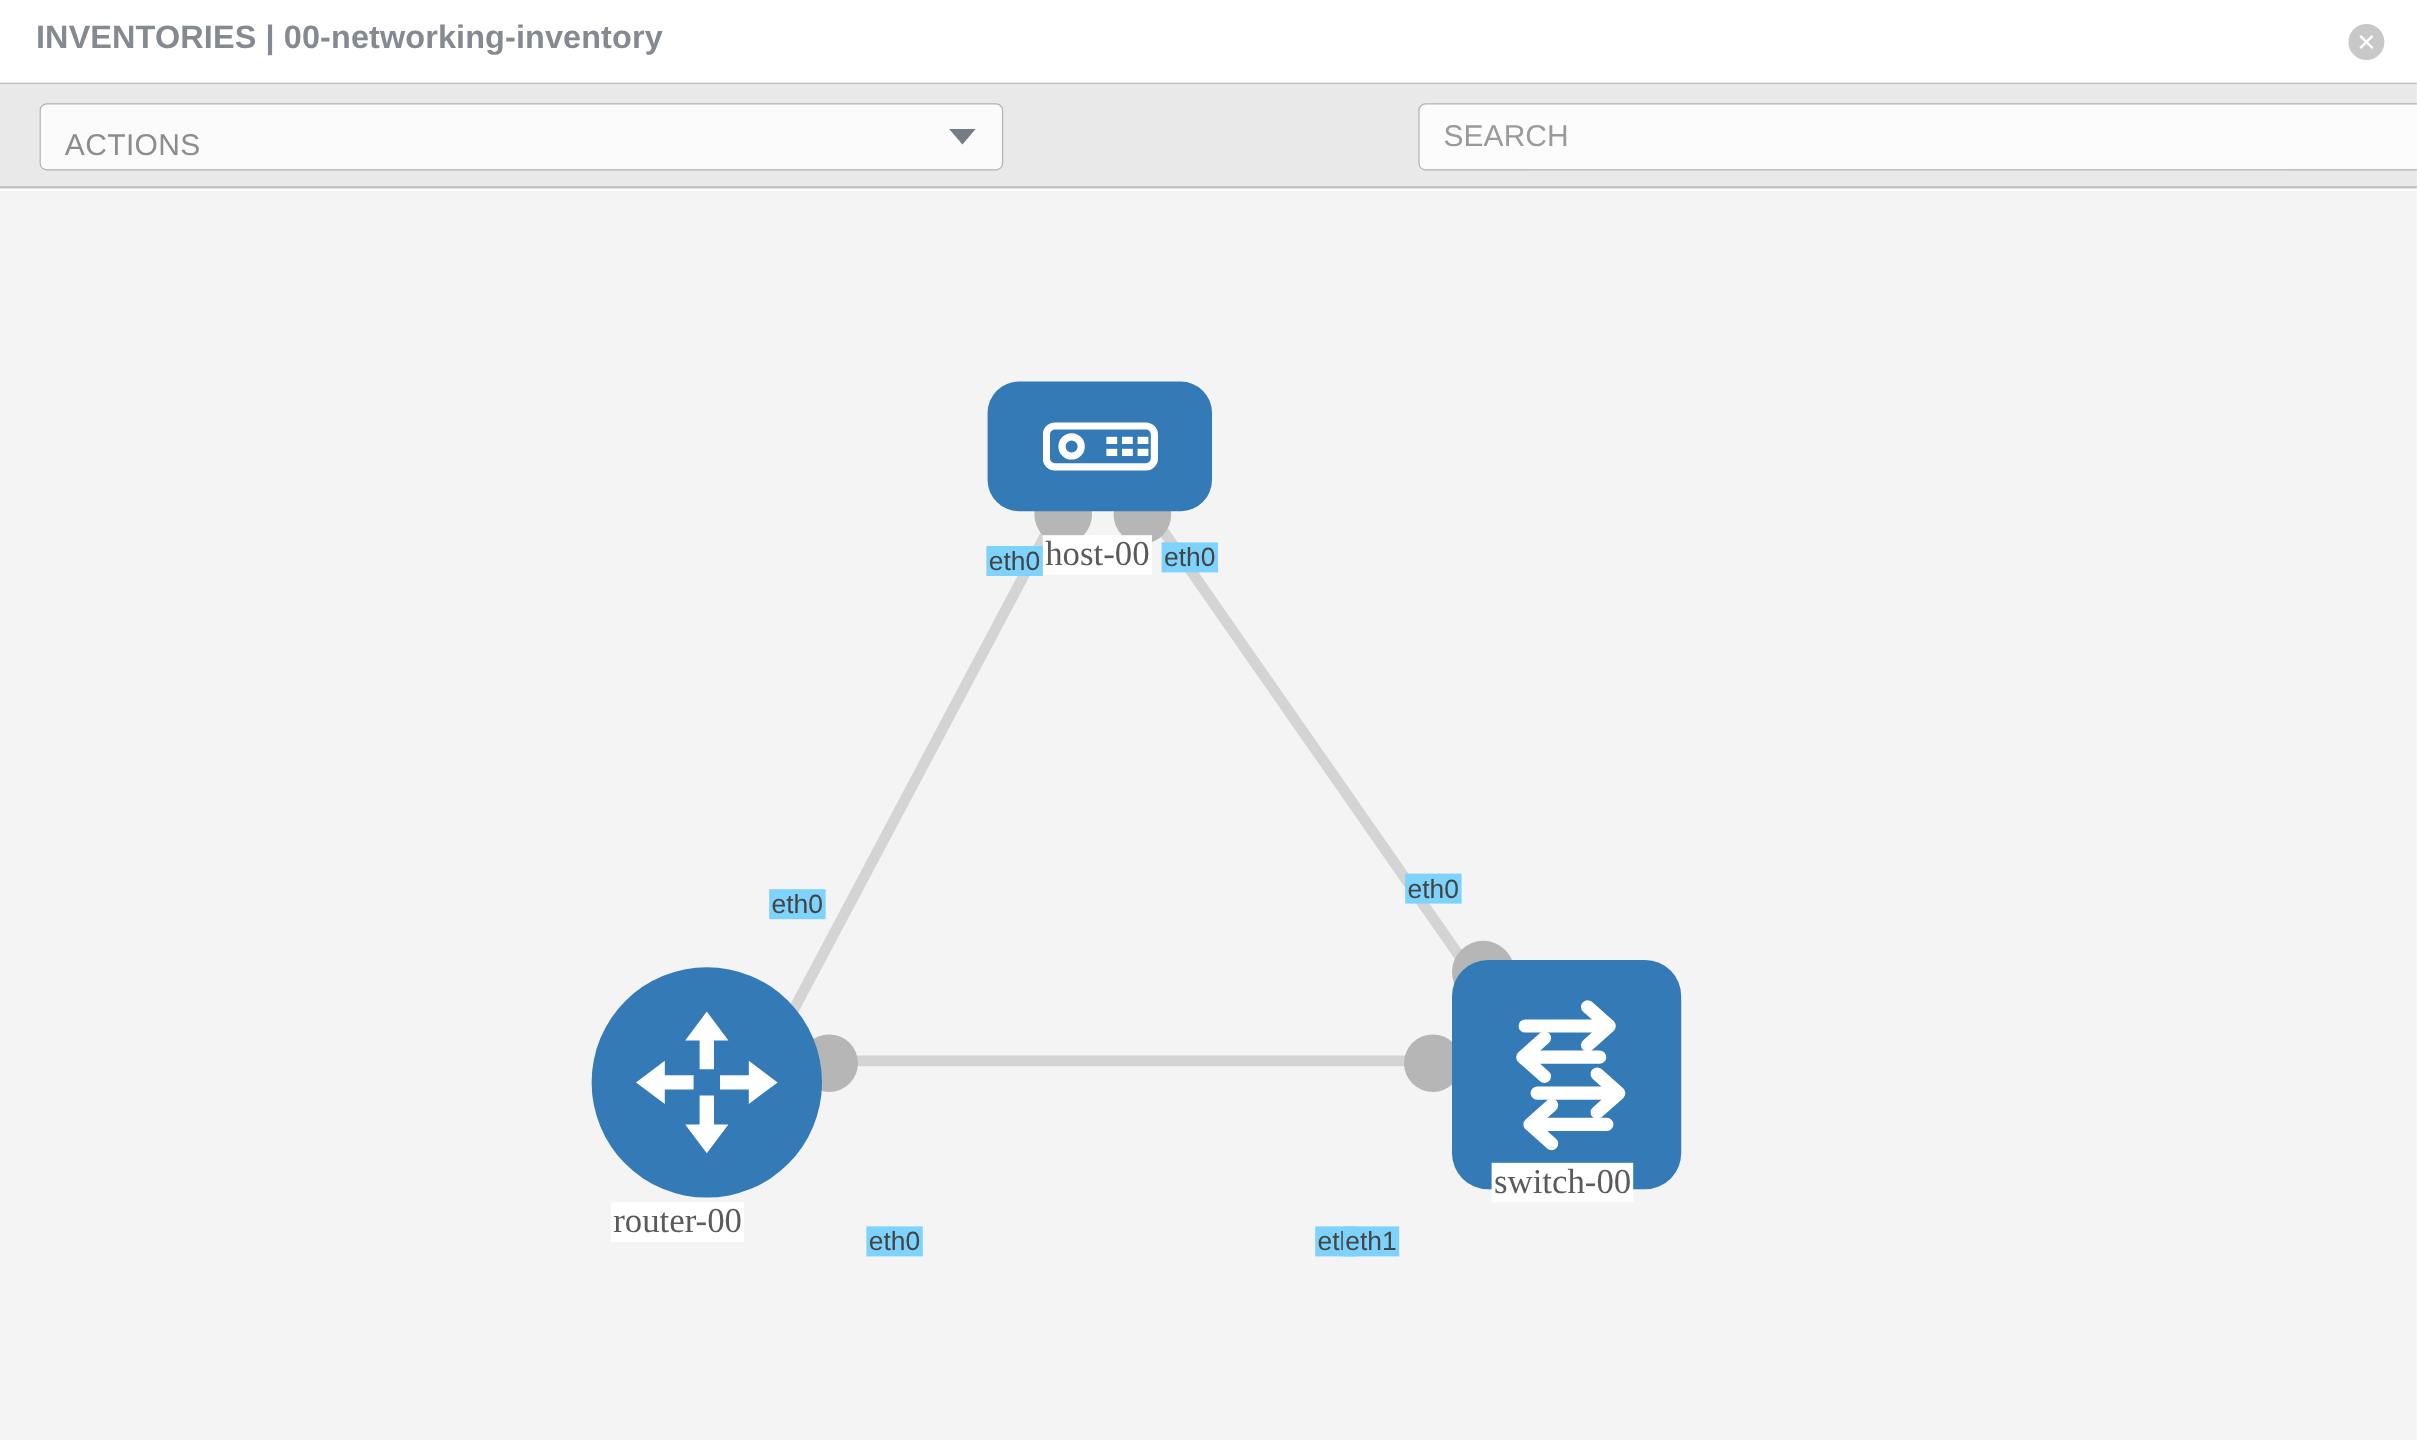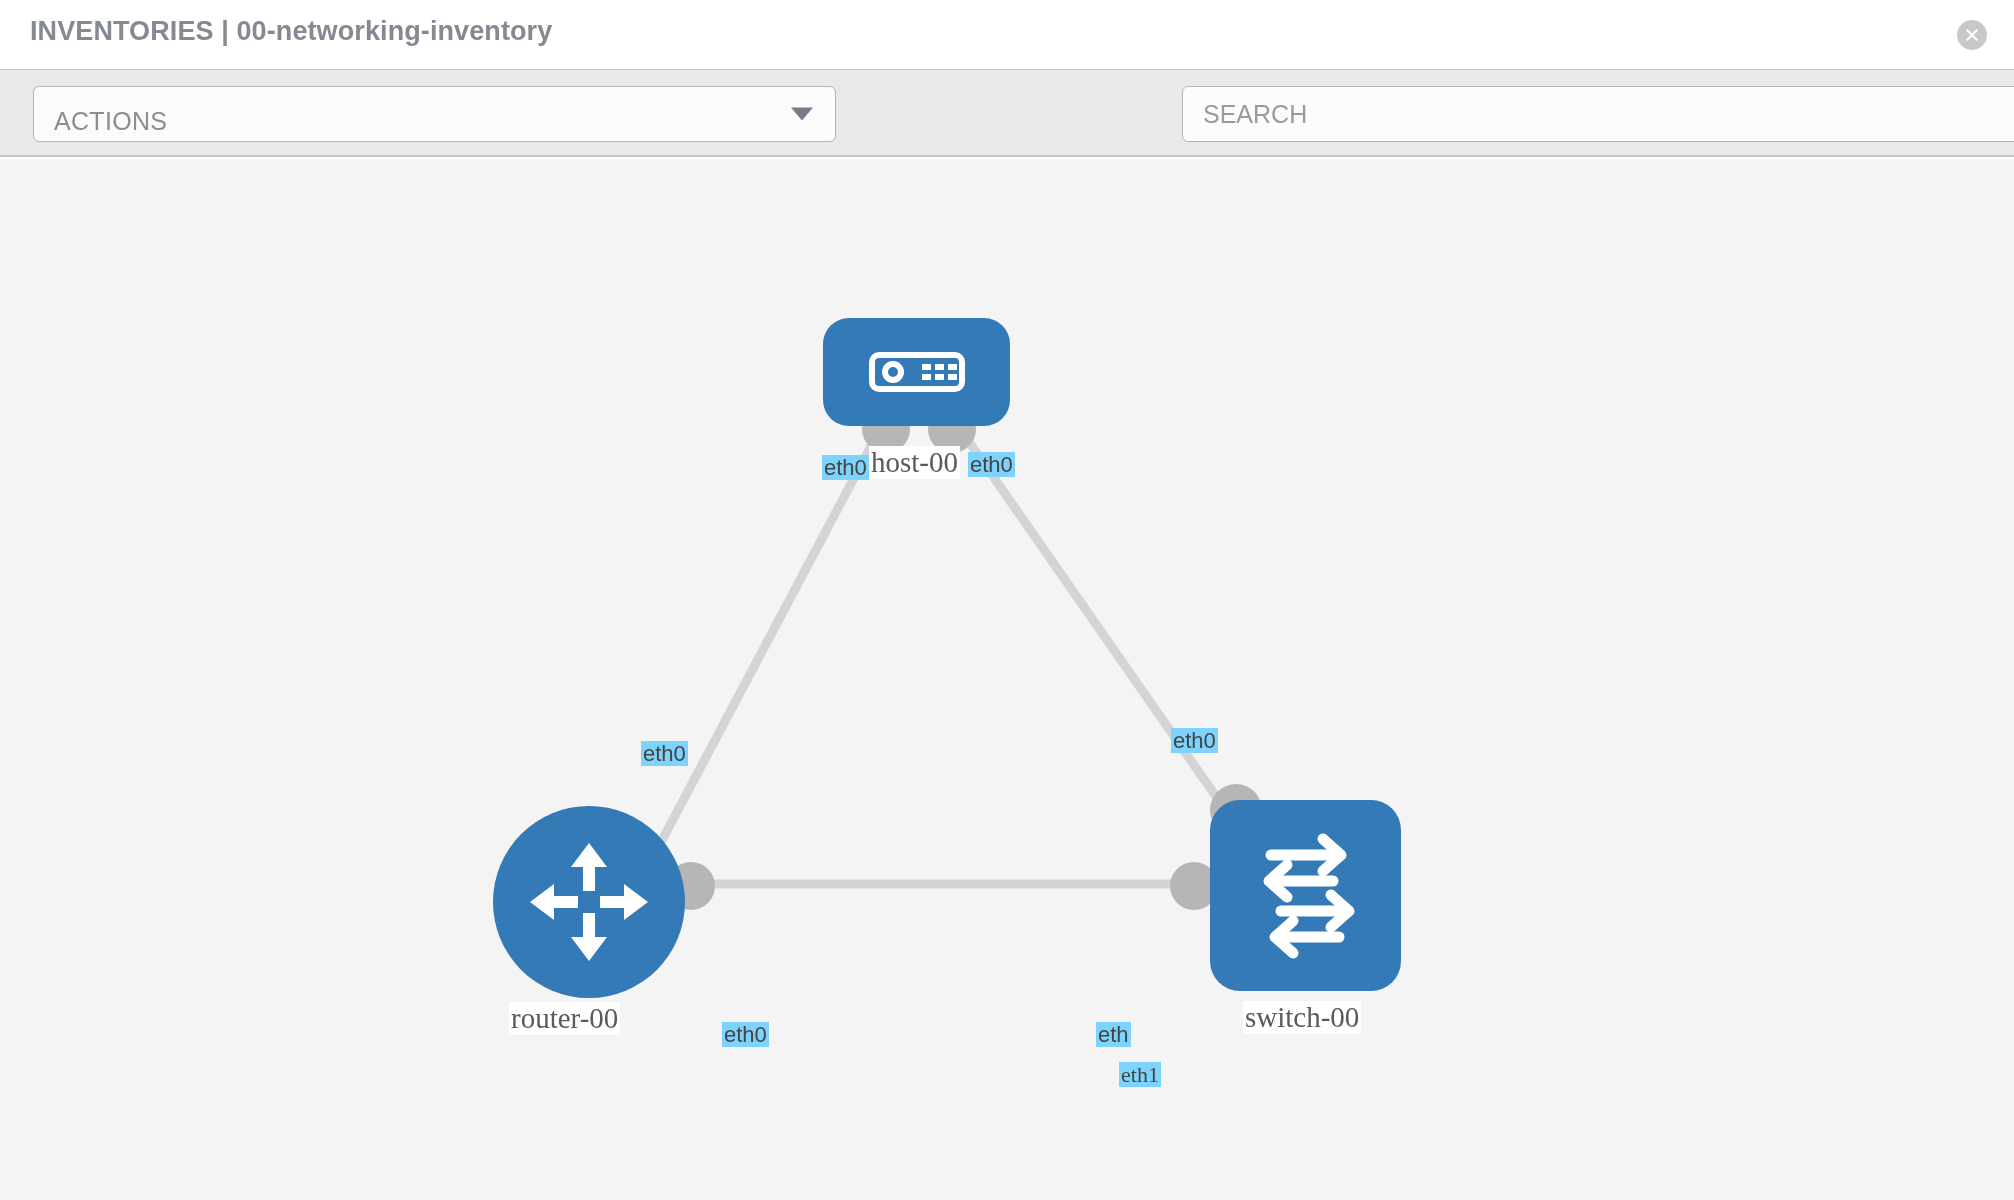--- a/index.html
+++ b/index.html
@@ -168,38 +168,38 @@
     font-size: 29px;
     color: #5a5a5a;
     background: #ffffff;
     white-space: nowrap;
     padding: 0 2px;
     line-height: 1.15;
     font-family: Liberation Serif, serif;
   }
   .lbl-host   { left: 869px;  top: 287px; }
   .lbl-router { left: 509px;  top: 843px; }
-  .lbl-switch { left: 1243px; top: 842px; }
+  .lbl-switch { left: 1243px; top: 810px; }
 
   .edge-label {
     position: absolute;
     font-size: 22px;
     color: #444444;
     background: #7dd3fc;
     white-space: nowrap;
     padding: 0 2px;
     line-height: 1.15;
   }
   .el-host-left   { left: 822px;  top: 296px; }
   .el-host-right  { left: 968px;  top: 293px; }
   .el-rt-up       { left: 641px;  top: 582px; }
   .el-sw-up       { left: 1171px; top: 569px; }
   .el-rt-right    { left: 722px;  top: 863px; }
   .el-sw-left-a   { left: 1096px; top: 863px; }
-  .el-sw-left-b   { left: 1119px; top: 903px; font-family: Liberation Serif, serif; }
+  .el-sw-left-b   { left: 1119px; top: 863px; }
 </style>
 </head>
 <body>
 
 <div class="header">
   <div class="page-title">INVENTORIES | 00-networking-inventory</div>
   <div class="close-btn">
     <svg width="18" height="18" viewBox="0 0 18 18">
       <path d="M4.6 3.1 L9 7.5 L13.4 3.1 L14.9 4.6 L10.5 9 L14.9 13.4 L13.4 14.9 L9 10.5 L4.6 14.9 L3.1 13.4 L7.5 9 L3.1 4.6 Z" fill="#ffffff"></path>
     </svg>

